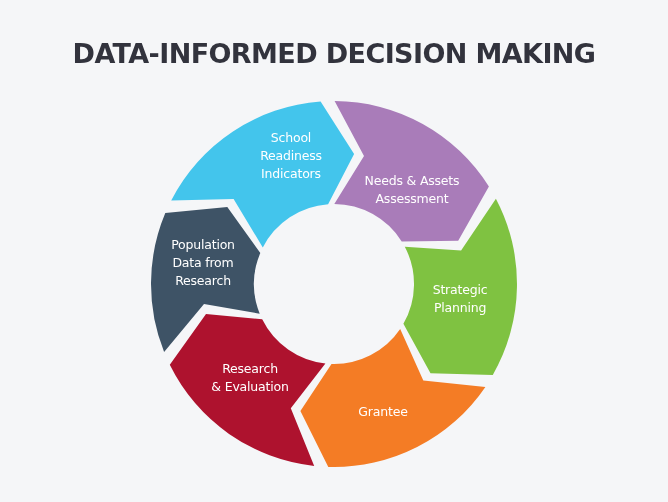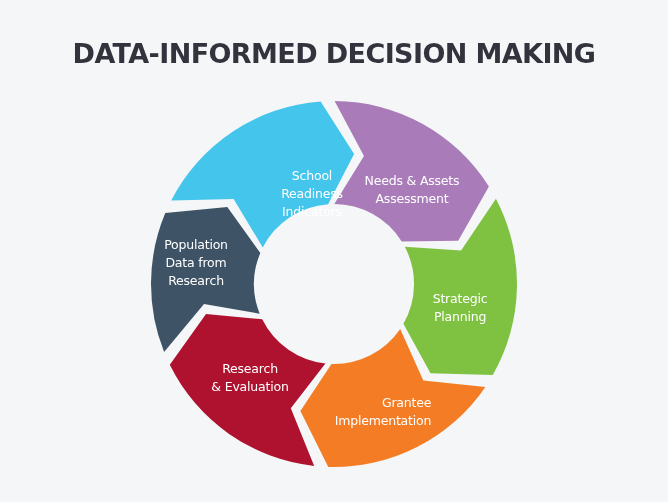--- a/index.html
+++ b/index.html
@@ -35,39 +35,38 @@
       <path d="M 171.2,200.4 A 183 183 0 0 1 320.6,101.5 L 354.1,154.0 L 328.1,204.2 A 80 80 0 0 0 262.8,247.4 L 233.6,199.1 Z" fill="#43c5ec"></path>
       <path d="M 334.6,101.0 A 183 183 0 0 1 488.9,186.5 L 458.2,240.8 L 401.7,241.4 A 80 80 0 0 0 334.3,204.0 L 364.0,156.0 Z" fill="#a97cb9"></path>
       <path d="M 495.9,198.7 A 183 183 0 0 1 492.8,374.9 L 430.5,373.3 L 403.4,323.8 A 80 80 0 0 0 404.8,246.7 L 461.1,250.4 Z" fill="#7fc241"></path>
       <path d="M 485.4,386.9 A 183 183 0 0 1 328.3,466.9 L 300.4,411.1 L 331.5,364.0 A 80 80 0 0 0 400.2,329.0 L 423.3,380.5 Z" fill="#f47c25"></path>
       <path d="M 314.2,465.9 A 183 183 0 0 1 169.8,364.8 L 206.0,314.0 L 262.2,319.3 A 80 80 0 0 0 325.4,363.5 L 290.8,408.2 Z" fill="#ae122e"></path>
       <path d="M 164.1,352.0 A 183 183 0 0 1 165.3,213.1 L 227.3,207.1 L 260.3,253.0 A 80 80 0 0 0 259.7,313.7 L 204.0,304.1 Z" fill="#3e5366"></path>
     </g>
 </svg>
 
 <div id="labels">
-    <div class="seg-label" style="left: 312px; top: 156px; margin-top: 38px;">
+    <div class="seg-label" style="left: 291px; top: 156px;">
       <div>School</div>
       <div>Readiness</div>
       <div>Indicators</div>
     </div>
     <div class="seg-label" style="left: 412px; top: 190px; text-align: center;">
       <div>Needs &amp; Assets</div>
       <div>Assessment</div>
     </div>
-    <div class="seg-label" style="left: 460px; top: 308px;">
+    <div class="seg-label" style="left: 460px; top: 299px;">
       <div>Strategic</div>
       <div>Planning</div>
     </div>
     <div class="seg-label" style="left: 383px; top: 412px; text-align: right;">
       <div>Grantee</div>
-      <div>Implementation</div>
     </div>
     <div class="seg-label" style="left: 250px; top: 378px;">
       <div>Research</div>
       <div>&amp; Evaluation</div>
     </div>
-    <div class="seg-label" style="left: 196px; top: 263px;">
+    <div class="seg-label" style="left: 203px; top: 263px;">
       <div>Population</div>
       <div>Data from</div>
       <div>Research</div>
     </div>
   </div>
 
 </body></html>

